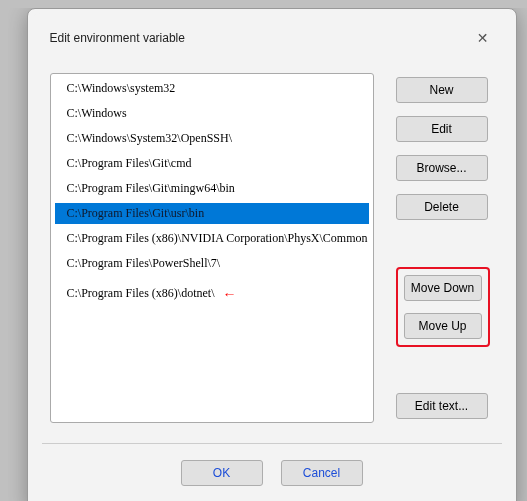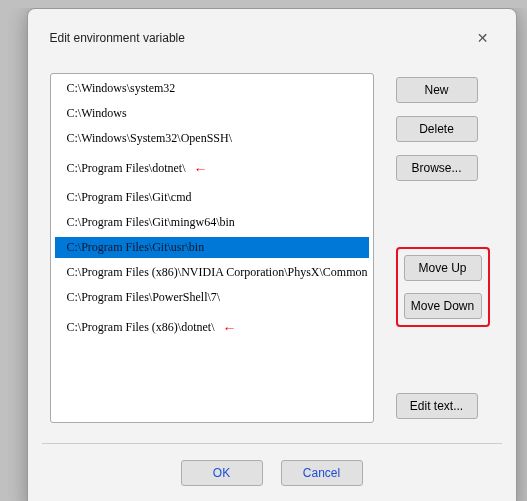--- a/index.html
+++ b/index.html
@@ -78,21 +78,21 @@
       font-size: 14px;
       margin-left: 4px;
     }
     .buttons-col {
       display: flex;
       flex-direction: column;
       gap: 5px;
       min-width: 82px;
     }
     .btn {
-      width: 82px;
+      width: 92px;
       height: 26px;
       background: #e1e1e1;
       border: 1px solid #adadad;
       border-radius: 3px;
       cursor: pointer;
       font-size: 12px;
       color: #000;
       text-align: center;
       display: flex;
       align-items: center;
@@ -142,37 +142,37 @@
   <div class="title-bar">
     <span class="title-bar-text">Edit environment variable</span>
     <button class="close-btn">✕</button>
   </div>
 
   <div class="dialog-body">
     <div class="list-container" id="list-container">
     <div class="list-item"><span>C:\Windows\system32</span></div>
         <div class="list-item"><span>C:\Windows</span></div>
         <div class="list-item"><span>C:\Windows\System32\OpenSSH\</span></div>
-        <div class="list-item"><span>C:\Program Files\dotnet\</span><span class="arrow-annotation" style="color: red;"> ←</span></div>
         <div class="list-item"><span>C:\Program Files\Git\cmd</span></div>
         <div class="list-item"><span>C:\Program Files\Git\mingw64\bin</span></div>
         <div class="list-item selected"><span>C:\Program Files\Git\usr\bin</span></div>
         <div class="list-item"><span>C:\Program Files (x86)\NVIDIA Corporation\PhysX\Common</span></div>
         <div class="list-item"><span>C:\Program Files\PowerShell\7\</span></div>
         <div class="list-item"><span>C:\Program Files (x86)\dotnet\</span><span class="arrow-annotation" style="color: red;"> ←</span></div>
       </div>
 
     <div class="buttons-col">
       <button class="btn">New</button>
+      <button class="btn">Edit</button>
+      <button class="btn">Browse...</button>
       <button class="btn">Delete</button>
-      <button class="btn">Browse...</button>
       <div class="spacer"></div>
       <div class="btn-group-highlighted">
+        <button class="btn">Move Down</button>
         <button class="btn">Move Up</button>
-        <button class="btn">Move Down</button>
       </div>
       <div class="spacer"></div>
       <button class="btn">Edit text...</button>
     </div>
   </div>
 
   <hr class="divider">
 
   <div class="dialog-footer">
     <button class="footer-btn">OK</button>

